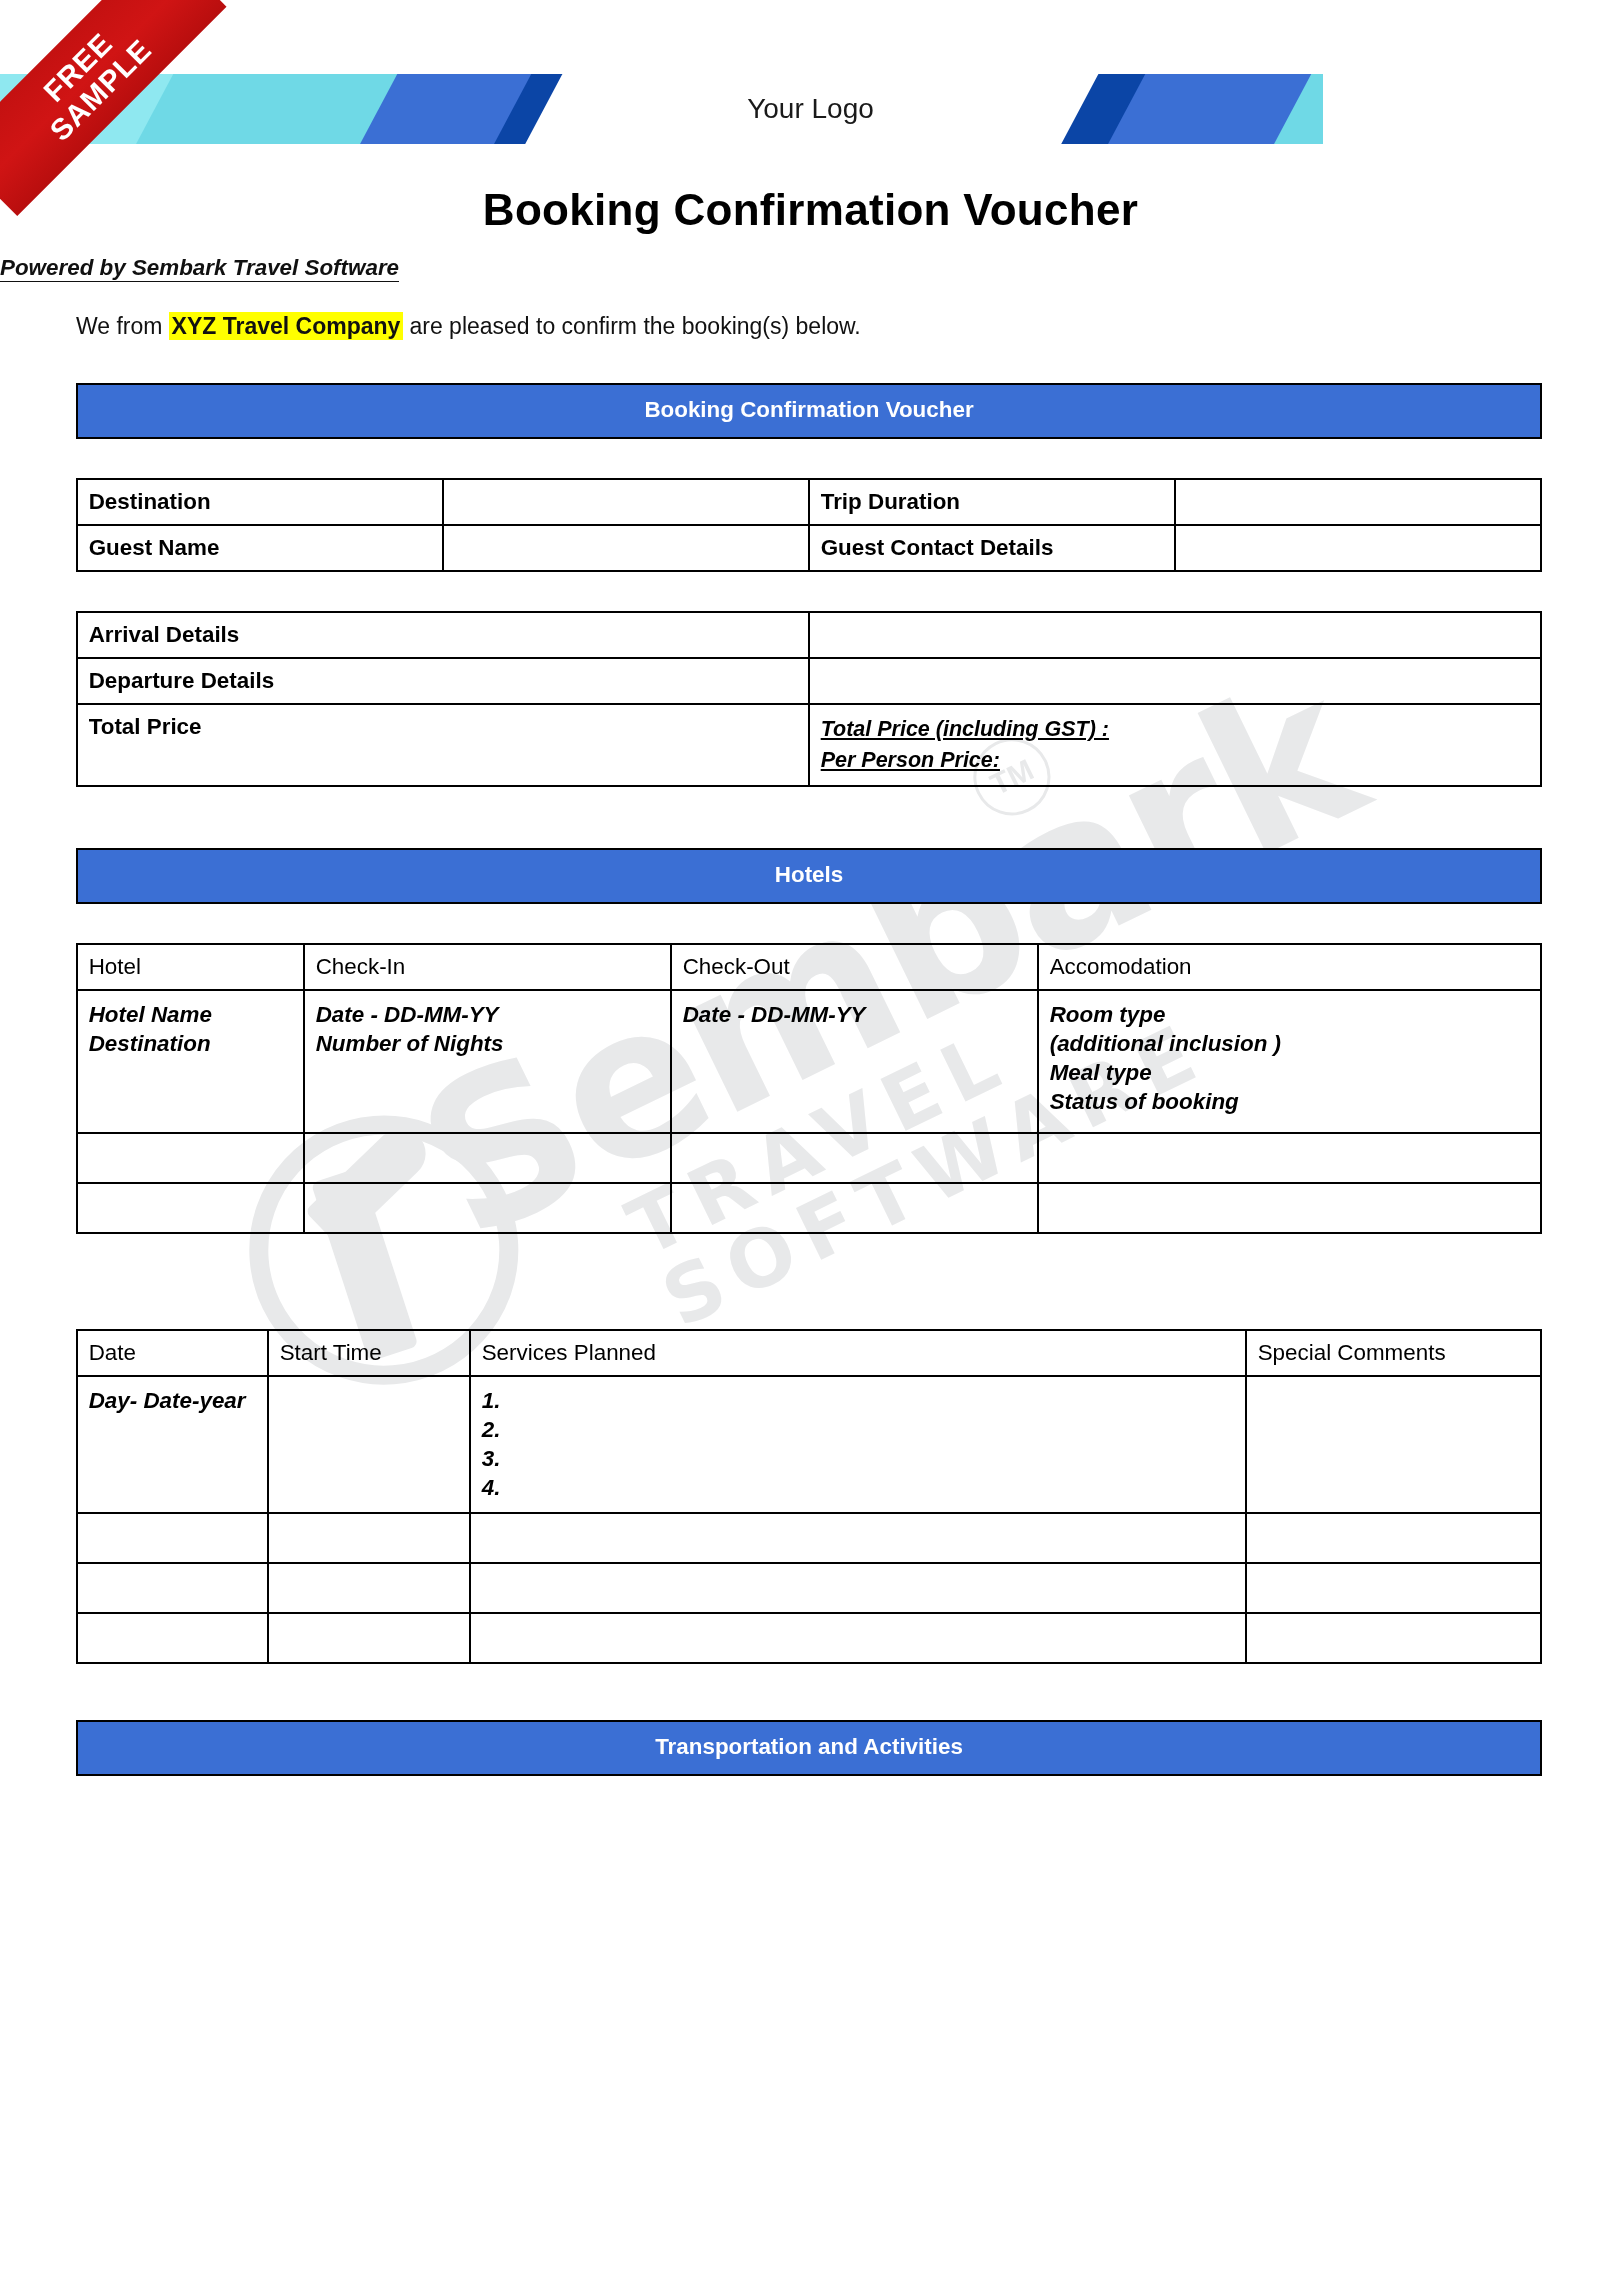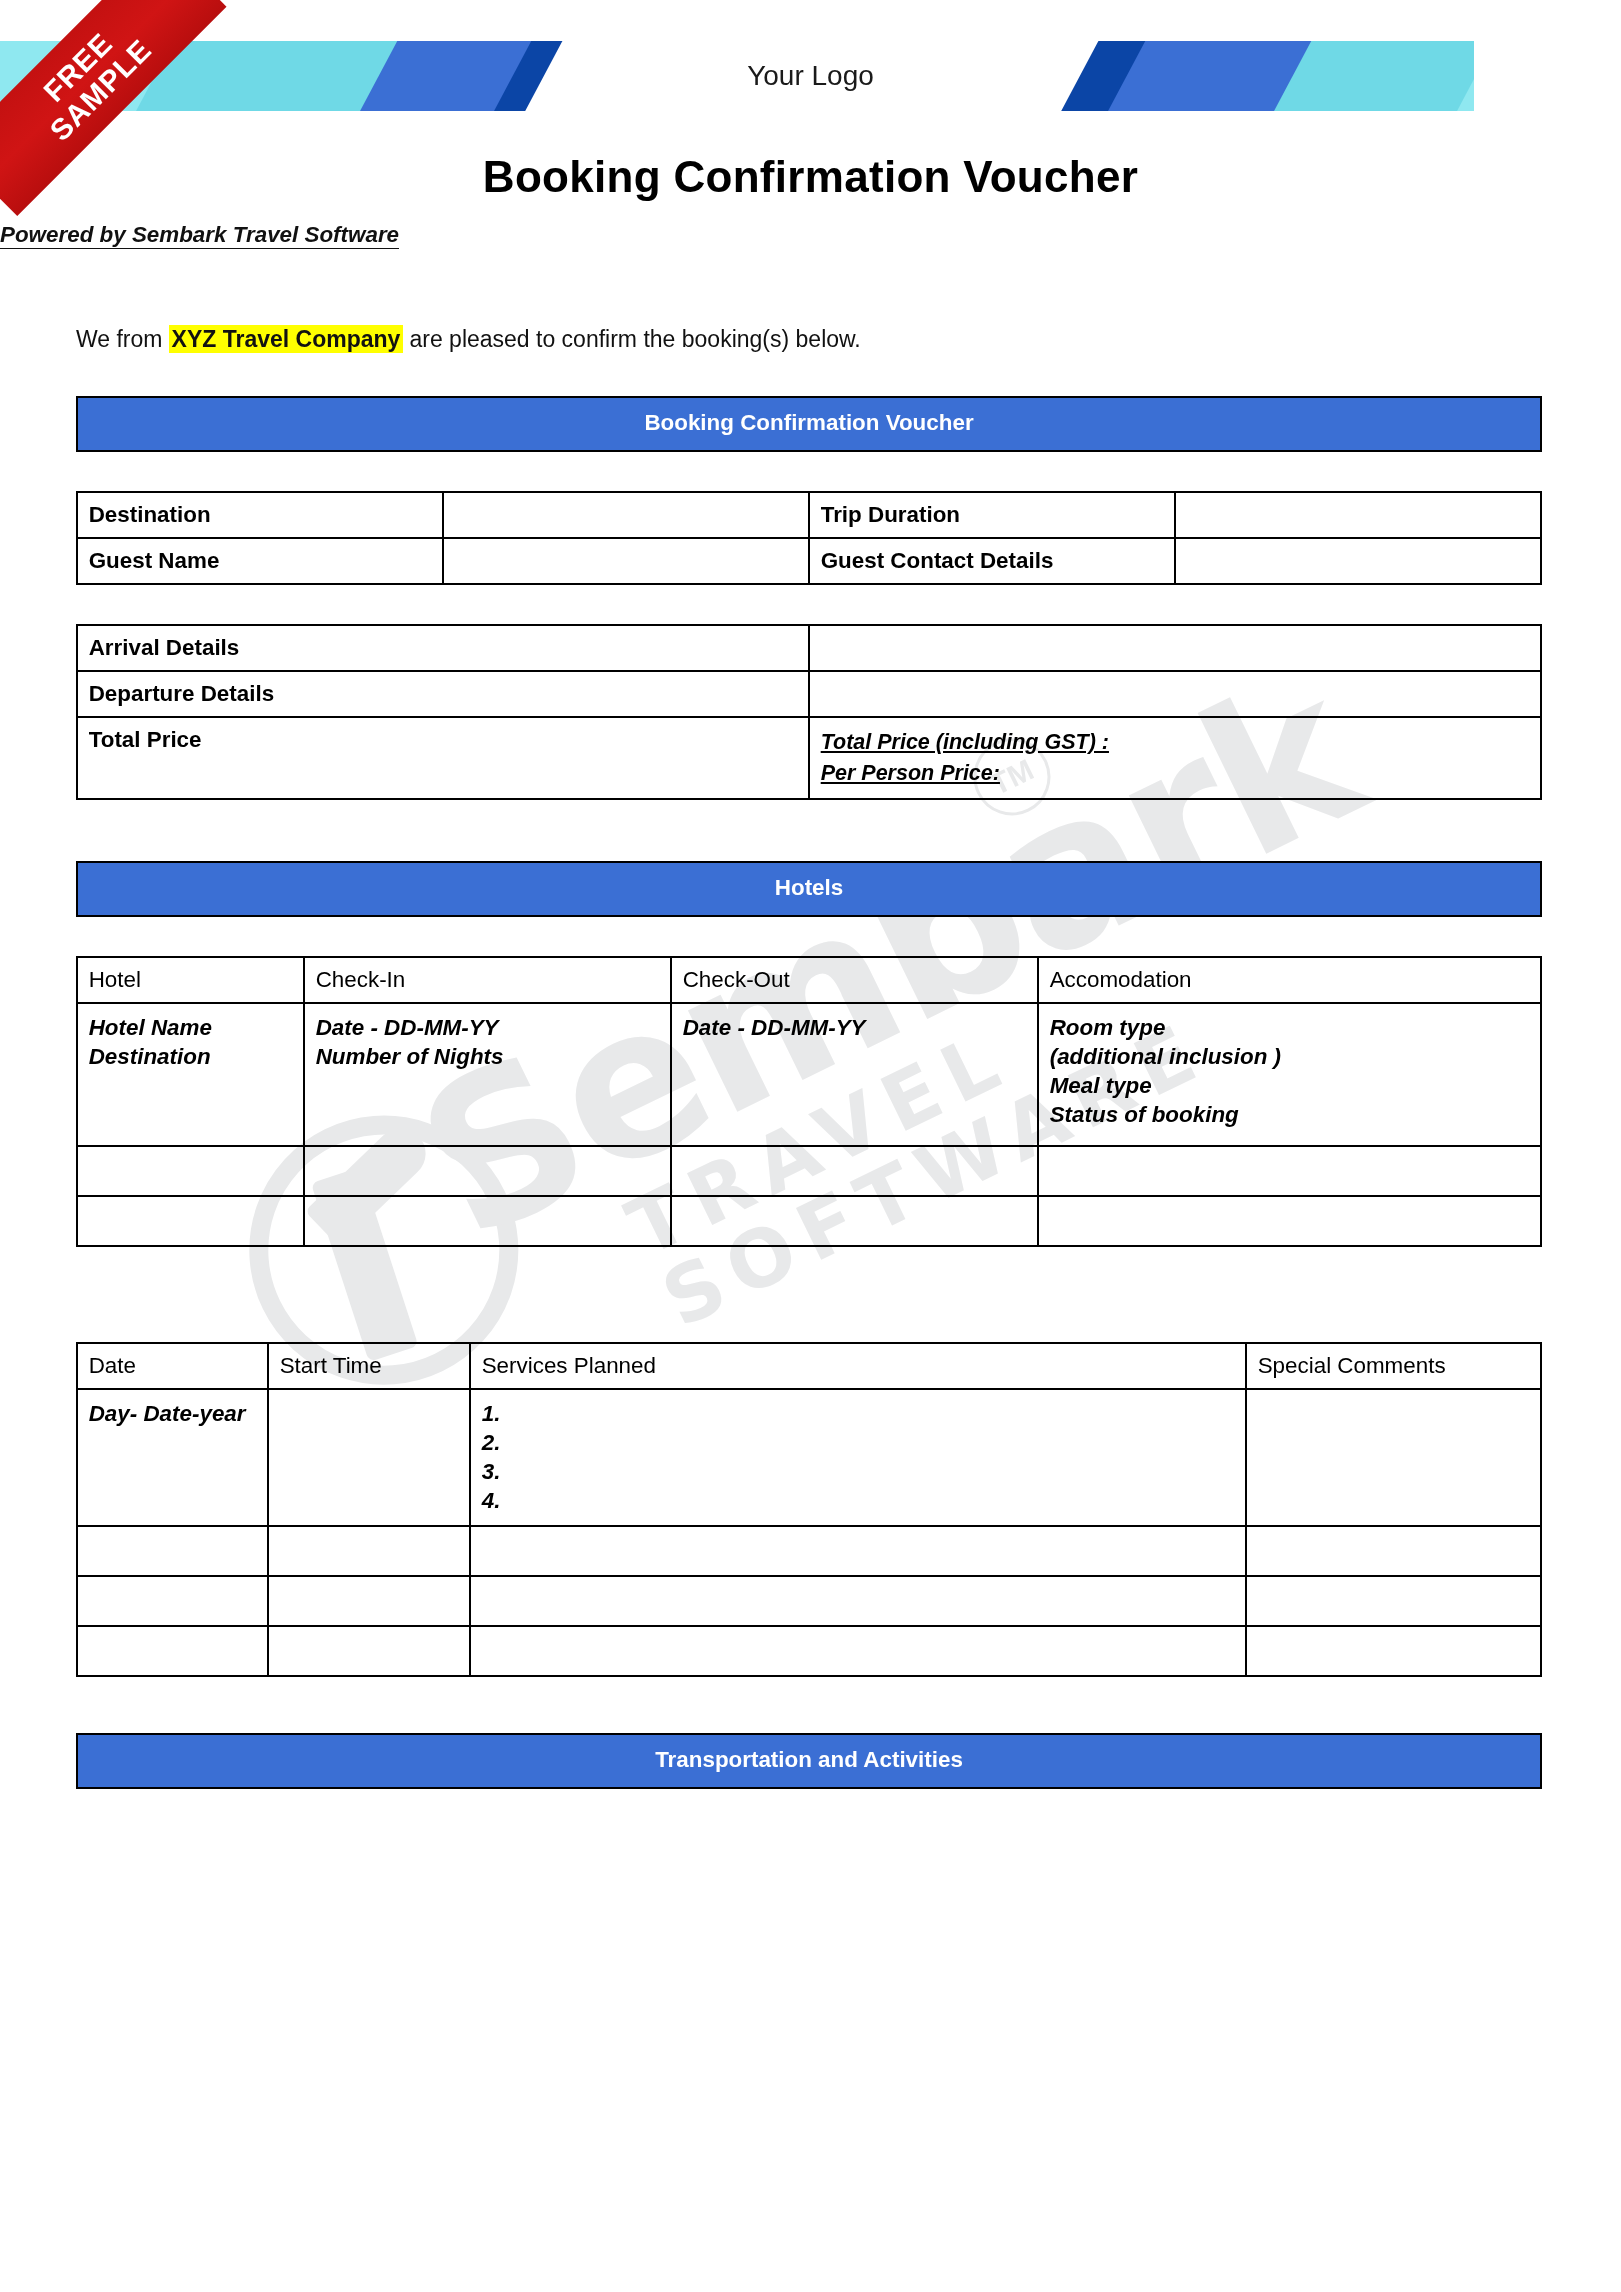--- a/index.html
+++ b/index.html
@@ -9,24 +9,25 @@
     height: 2293px;
     background: #ffffff;
     font-family: "Liberation Sans", sans-serif;
     position: relative;
     overflow: hidden;
   }
 
   
   .header-banner {
     position: relative;
-    width: 1474px;
+    width: 1323px;
     height: 125px;
     overflow: hidden;
     background: #ffffff;
+    margin-top: 33px;
   }
   .banner-strip {
     position: absolute;
     left: 0;
     top: 41px;
     width: 1621px;
     height: 70px;
     overflow: hidden;
   }
   .band {
@@ -212,21 +213,21 @@
     text-align: left;
     font-size: 22.4px;
     font-style: italic;
     font-weight: bold;
     color: #111111;
     margin: 19.7px 0 0 0;
   }
   .doc-subtitle span { border-bottom: 1.8px solid #111; padding-bottom: 1.8px; }
 
   .intro {
-    margin: 78px 0 0 76px;
+    margin: 32px 0 0 76px;
     font-size: 23px;
     color: #111111;
   }
   .intro .hl {
     background: #ffff00;
     font-weight: bold;
     padding: 0.9px 2.7px;
   }
 
   .section-bar {

